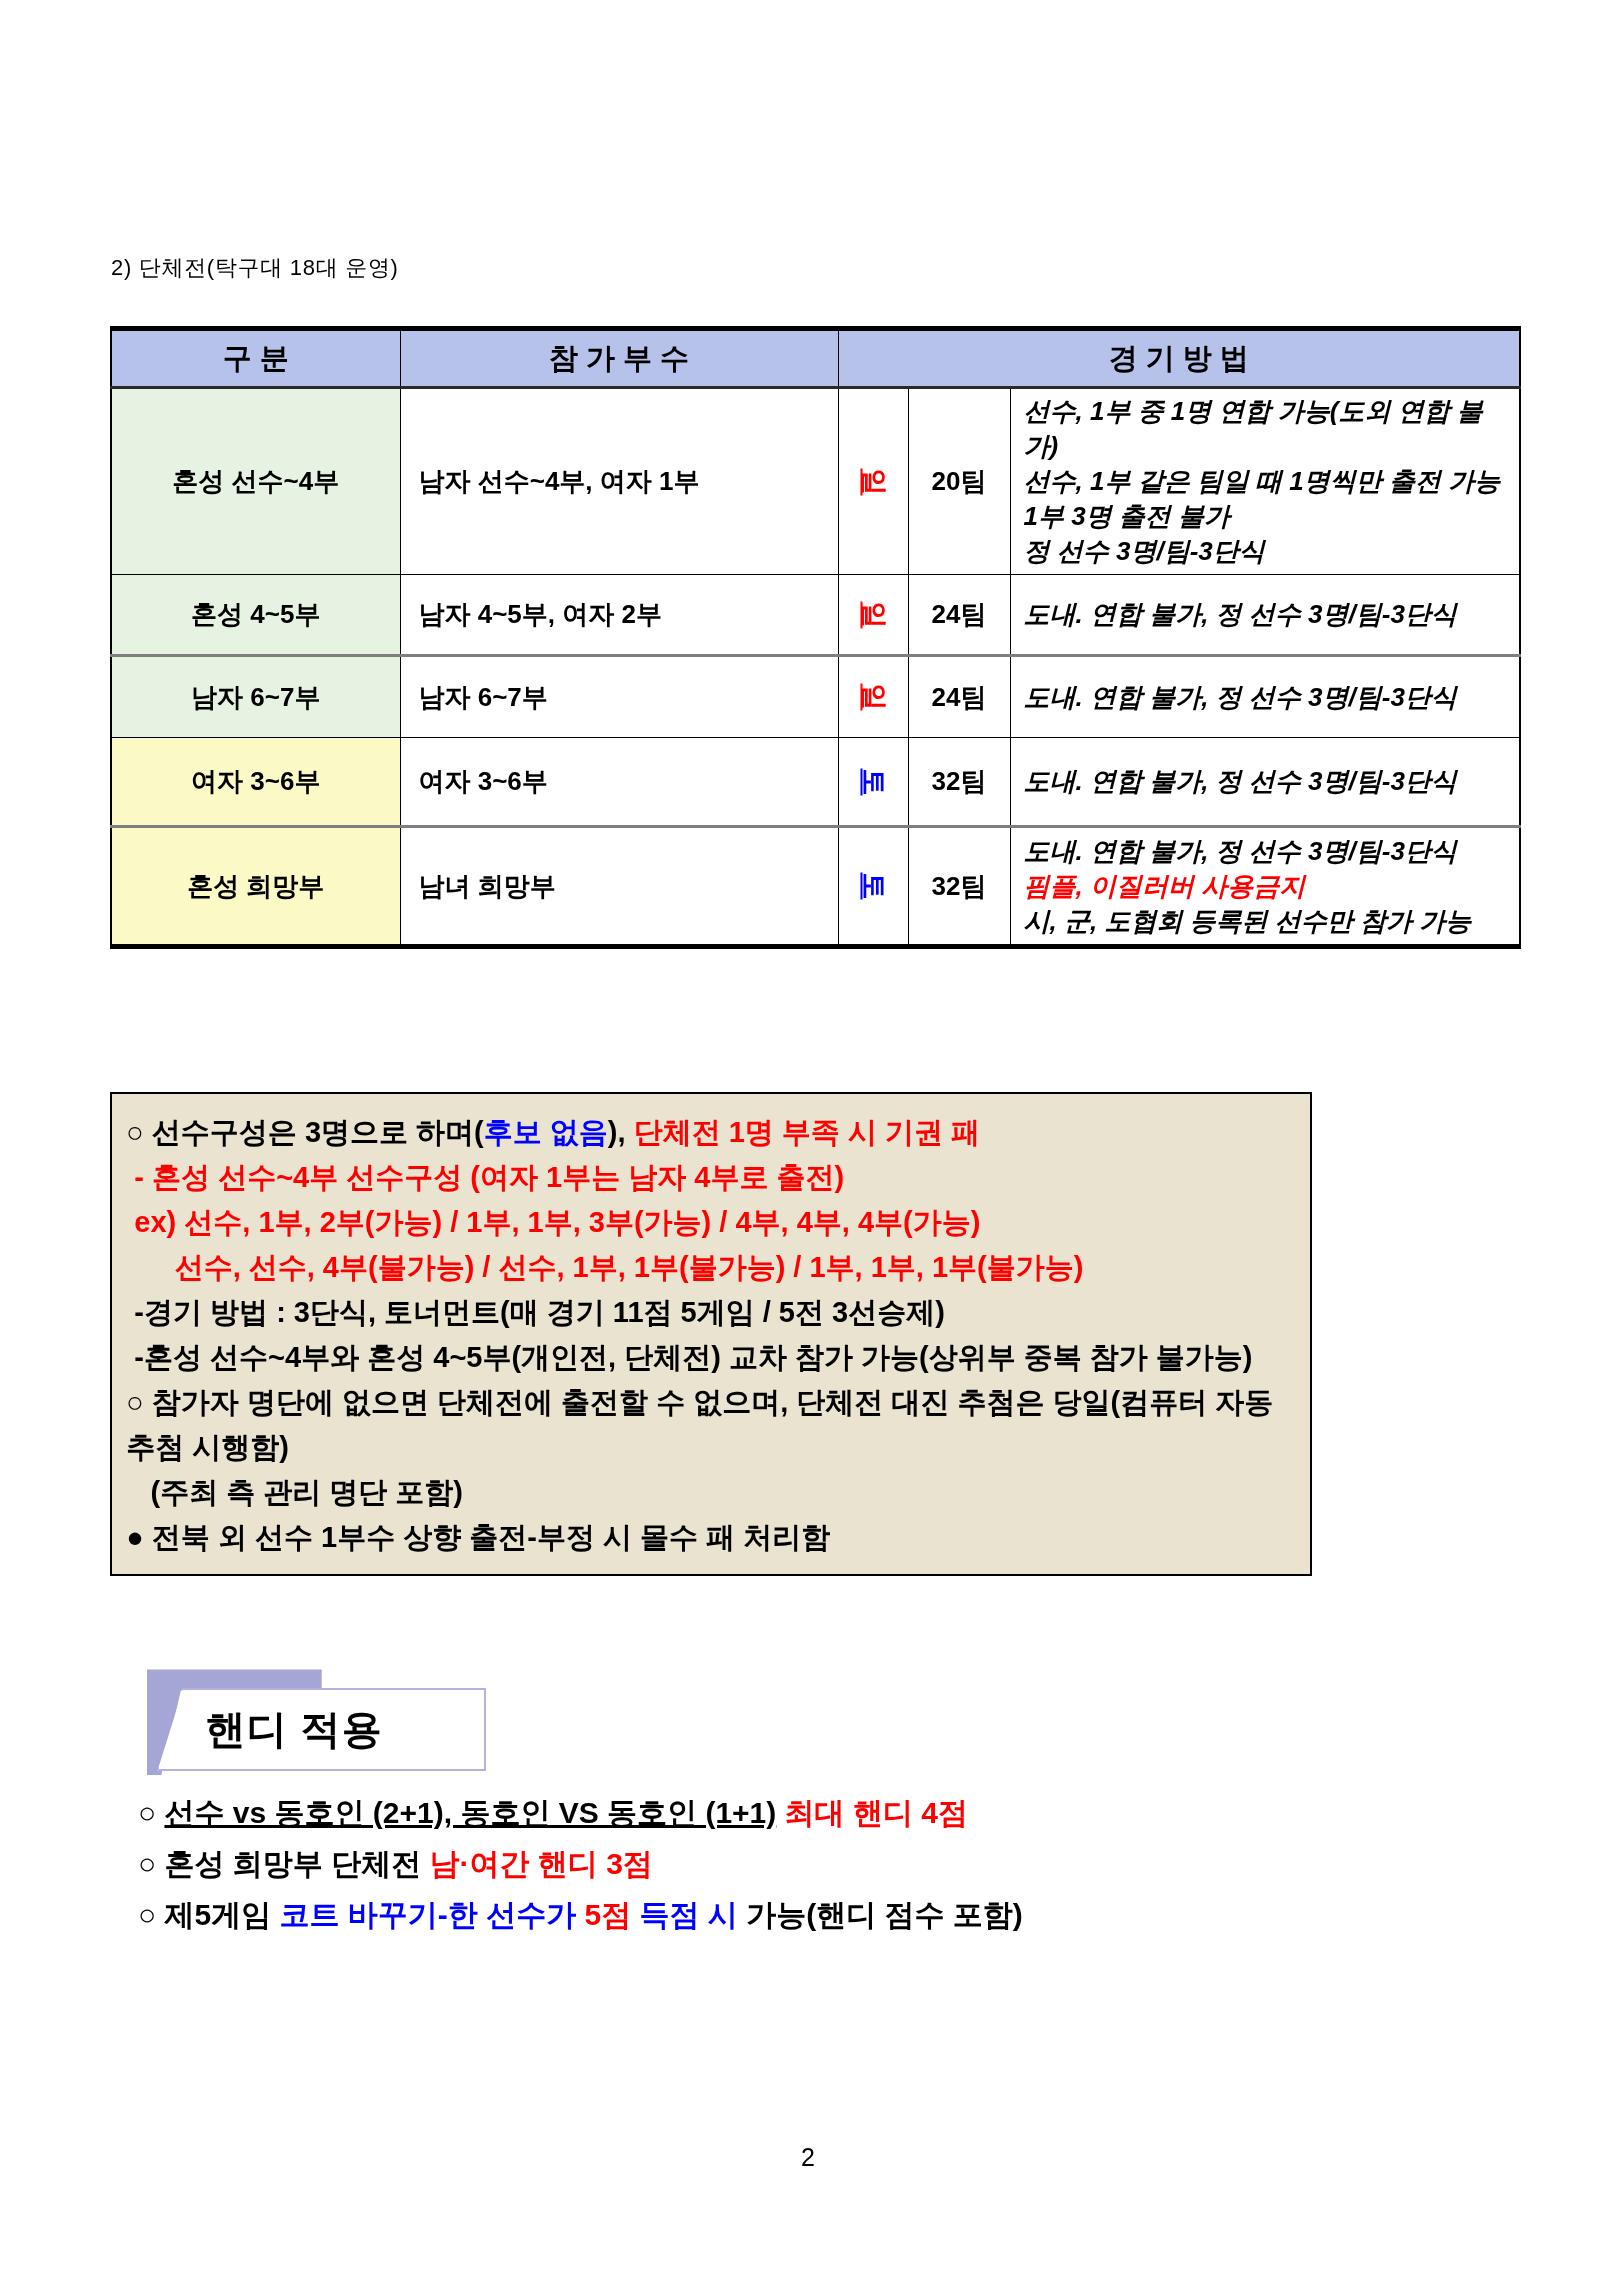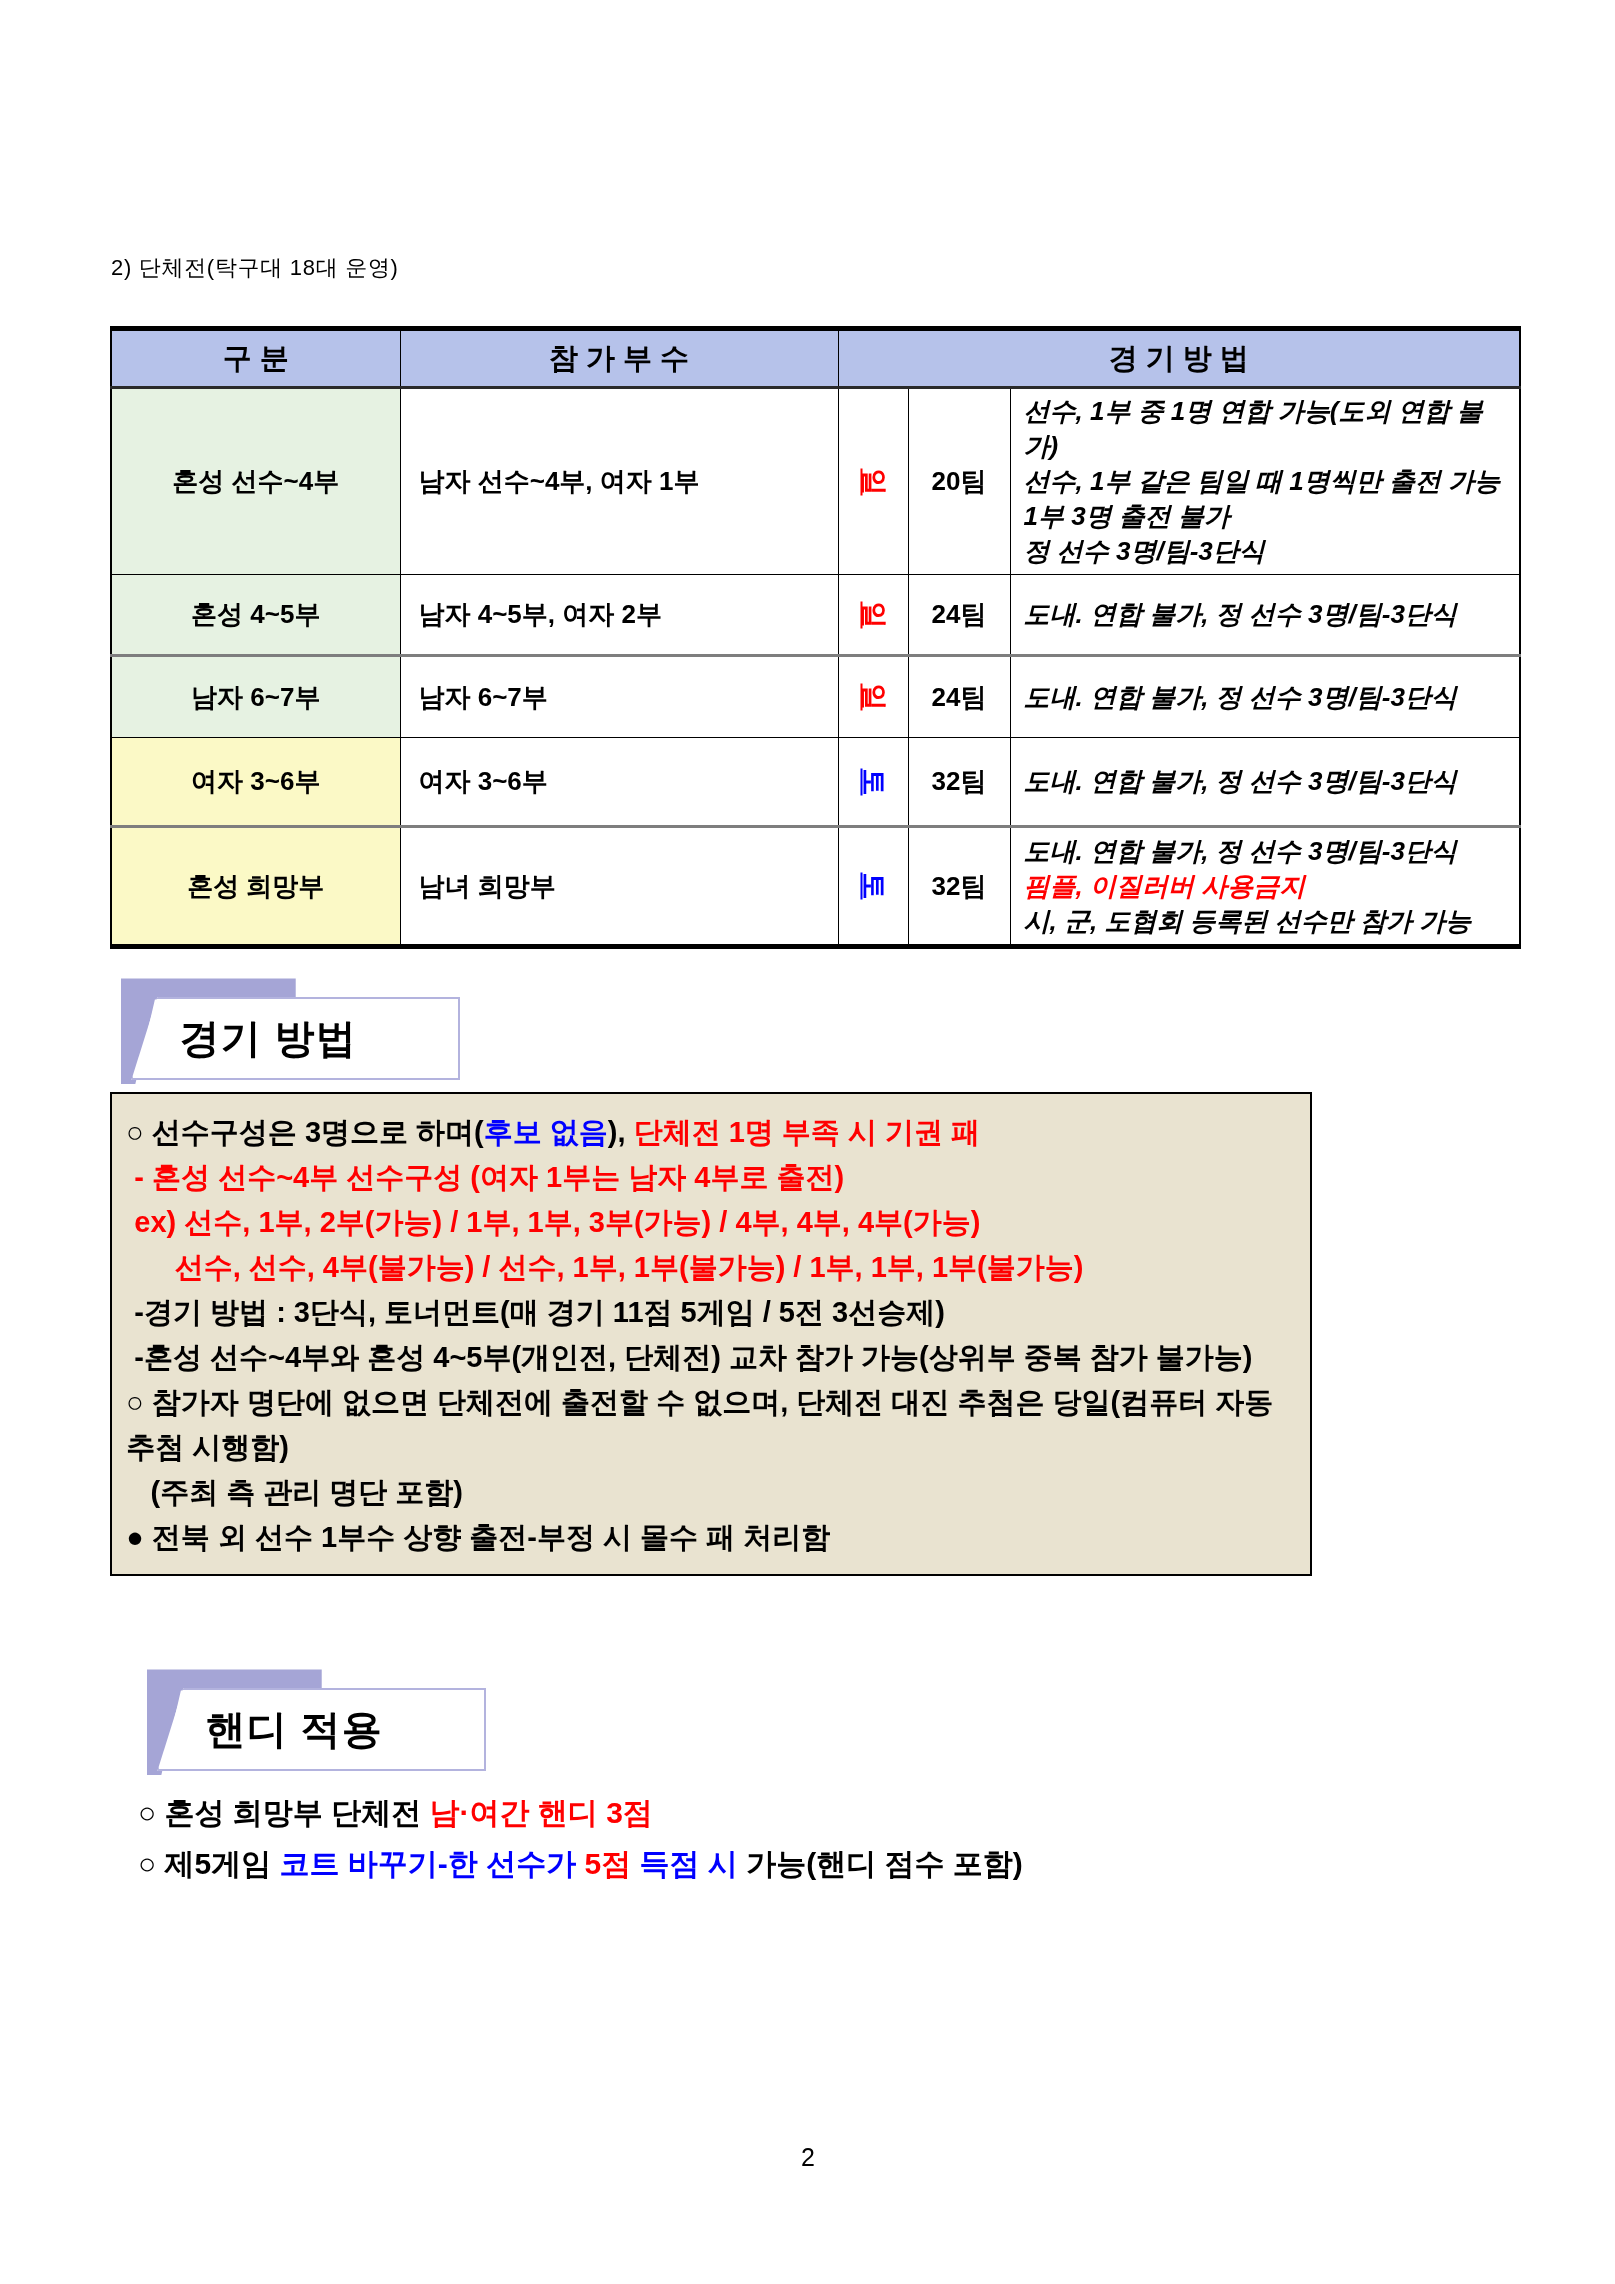--- a/index.html
+++ b/index.html
@@ -126,26 +126,20 @@
       <td class="teams">32팀</td>
       <td class="method">
         <div>도내. 연합 불가, 정 선수 3명/팀-3단식</div>
         <div class="r">핌플, 이질러버 사용금지</div>
         <div>시, 군, 도협회 등록된 선수만 참가 가능</div>
       </td>
     </tr>
   </tbody>
     </table>
 
-  <div class="sec" id="sec-rules">
-    <svg viewBox="0 0 520 166" preserveAspectRatio="none">
-      <polygon points="0,4 268,4 268,36 52,36 22,166 0,166"></polygon>
-    </svg>
-    <div class="box">경기 방법</div>
-  </div>
 
   <div class="rulebox">
     <div class="rline"><span>○ 선수구성은 3명으로 하며(</span><span class="b">후보 없음</span><span>), </span><span class="r">단체전 1명 부족 시 기권 패</span></div>
     <div class="rline r"> - 혼성 선수~4부 선수구성 (여자 1부는 남자 4부로 출전)</div>
     <div class="rline r"> ex) 선수, 1부, 2부(가능) / 1부, 1부, 3부(가능) / 4부, 4부, 4부(가능)</div>
     <div class="rline r">      선수, 선수, 4부(불가능) / 선수, 1부, 1부(불가능) / 1부, 1부, 1부(불가능)</div>
     <div class="rline"> -경기 방법 : 3단식, 토너먼트(매 경기 11점 5게임 / 5전 3선승제)</div>
     <div class="rline"> -혼성 선수~4부와 혼성 4~5부(개인전, 단체전) 교차 참가 가능(상위부 중복 참가 불가능)</div>
     <div class="rline">○ 참가자 명단에 없으면 단체전에 출전할 수 없으며, 단체전 대진 추첨은 당일(컴퓨터 자동 추첨 시행함)</div>
     <div class="rline">   (주최 측 관리 명단 포함)</div>
@@ -153,20 +147,21 @@
   </div>
 
   <div class="sec" id="sec-handi">
     <svg viewBox="0 0 520 166" preserveAspectRatio="none">
       <polygon points="0,4 268,4 268,36 52,36 22,166 0,166"></polygon>
     </svg>
     <div class="box">핸디 적용</div>
   </div>
 
   <div class="handi">
+    <div class="hline"><span>○ </span><span class="u">선수 vs 동호인 (2+1), 동호인 VS 동호인 (1+1)</span><span class="r"> 최대 핸디 4점</span></div>
     <div class="hline"><span>○ 혼성 희망부 단체전 </span><span class="r">남·여간 핸디 3점</span></div>
     <div class="hline"><span>○ 제5게임 </span><span class="b">코트 바꾸기-한 선수가 </span><span class="r">5점</span><span class="b"> 득점 시 </span><span>가능(핸디 점수 포함)</span></div>
   </div>
 
   <div class="pagenum">2</div>
 
 </div>
 
 
 </body></html>

